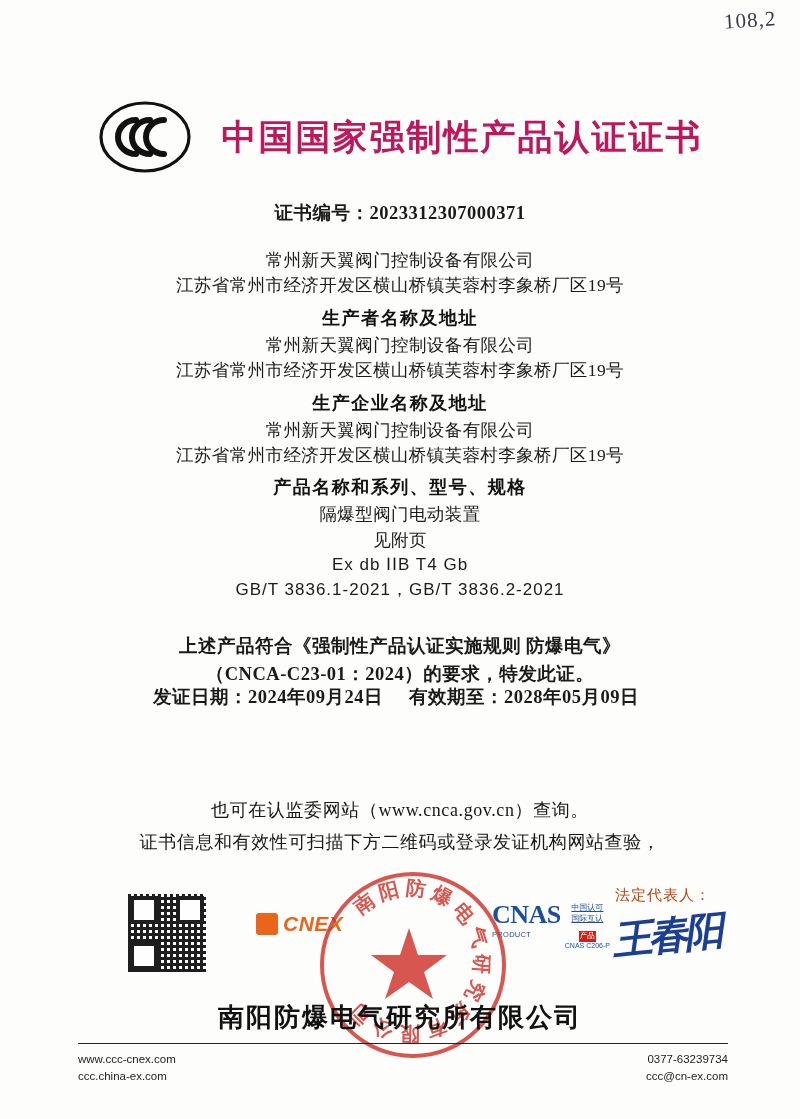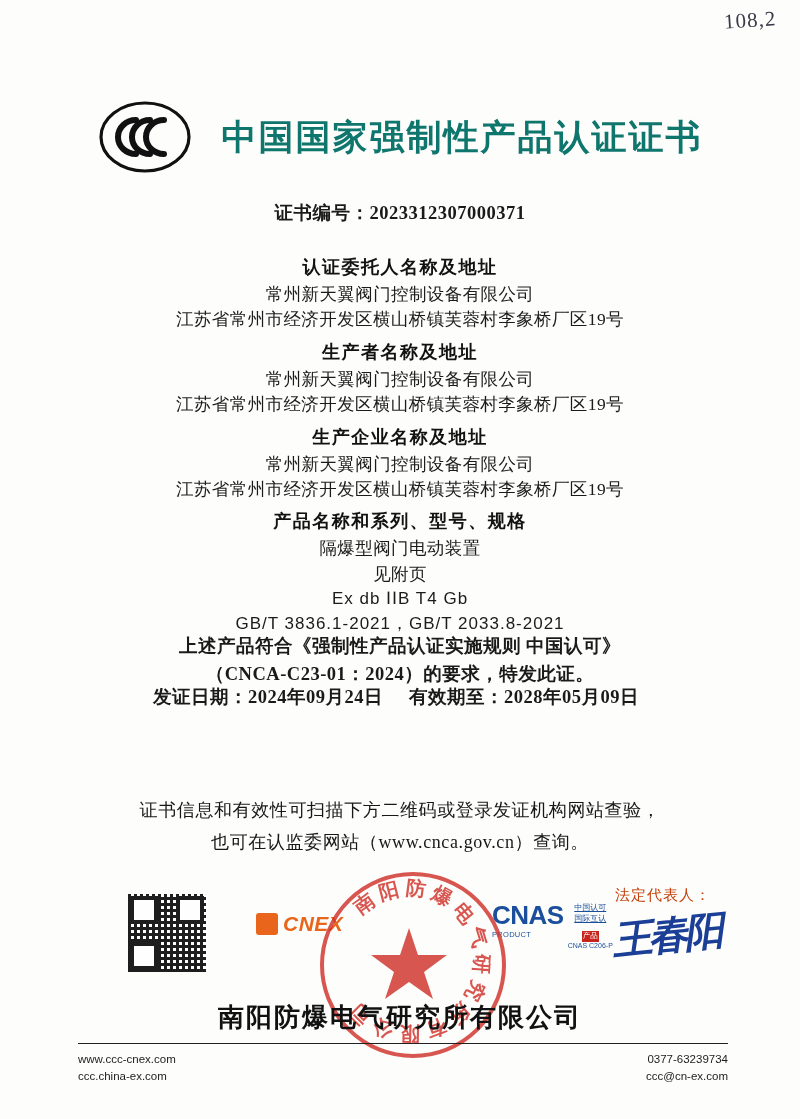--- a/index.html
+++ b/index.html
@@ -48,21 +48,21 @@
     height: 74px;
     position: relative;
     flex: none;
   }
   .ccc-logo svg { display: block; }
   .doc-title {
     font-family: "Liberation Serif", serif;
     font-weight: bold;
     font-size: 35px;
     letter-spacing: 2px;
-    color: #0f766e;
+    color: #be185d;
     white-space: nowrap;
   }
 
   
   .cert-no {
     position: absolute;
     top: 200px;
     left: 0;
     right: 0;
     text-align: center;
@@ -203,21 +203,21 @@
   }
 
   .cnas-logo {
     position: absolute;
     left: 492px;
     top: 22px;
     display: flex;
     align-items: flex-start;
   }
   .cnas-text {
-    font-family: Liberation Sans, sans-serif;
+    font-family: Liberation Serif, serif;
     font-weight: bold;
     font-size: 26px;
     color: #1b4f9c;
     letter-spacing: -0.5px;
     line-height: 1;
   }
   .cnas-sub {
     font-family: "Liberation Sans", sans-serif;
     font-size: 7.5px;
     color: #1b4f9c;
@@ -340,54 +340,53 @@
     </div>
     <div class="doc-title">中国国家强制性产品认证证书</div>
   </div>
 
   <div class="cert-no">
     <span>证书编号：</span><span>2023312307000371</span>
   </div>
 
   <div class="body-block">
 
-    <div class="field-label">认证委托人名称及地址</div>
     <div class="field-value">常州新天翼阀门控制设备有限公司</div>
     <div class="field-value">江苏省常州市经济开发区横山桥镇芙蓉村李象桥厂区19号</div>
 
     <div class="field-label">生产者名称及地址</div>
     <div class="field-value">常州新天翼阀门控制设备有限公司</div>
     <div class="field-value">江苏省常州市经济开发区横山桥镇芙蓉村李象桥厂区19号</div>
 
     <div class="field-label">生产企业名称及地址</div>
     <div class="field-value">常州新天翼阀门控制设备有限公司</div>
     <div class="field-value">江苏省常州市经济开发区横山桥镇芙蓉村李象桥厂区19号</div>
 
     <div class="field-label">产品名称和系列、型号、规格</div>
     <div class="field-value">隔爆型阀门电动装置</div>
     <div class="field-value">见附页</div>
     <div class="field-value mono-ish">Ex db ⅠⅠB T4 Gb</div>
 
-    <div class="field-value mono-ish">GB/T 3836.1-2021，GB/T 2033.8-2021</div>
+    <div class="field-value mono-ish">GB/T 3836.1-2021，GB/T 3836.2-2021</div>
   </div>
 
   <div class="statement">
-    <div>上述产品符合《强制性产品认证实施规则 中国认可》</div>
+    <div>上述产品符合《强制性产品认证实施规则 防爆电气》</div>
   </div>
   <div class="statement" style="top:660px;">
     <div>（CNCA-C23-01：2024）的要求，特发此证。</div>
   </div>
 
   <div class="dates">
     <span>发证日期：</span><span>2024年09月24日</span><span class="gap"></span><span>有效期至：</span><span>2028年05月09日</span>
   </div>
 
   <div class="verify">
+    <div>也可在认监委网站（www.cnca.gov.cn）查询。</div>
     <div>证书信息和有效性可扫描下方二维码或登录发证机构网站查验，</div>
-    <div>也可在认监委网站（www.cnca.gov.cn）查询。</div>
   </div>
 
   <div class="logos-row">
 
     <div class="qr">
       <div class="qr-inner"></div>
     </div>
 
     <div class="cnex-logo">
       <div class="cnex-mark"></div>

